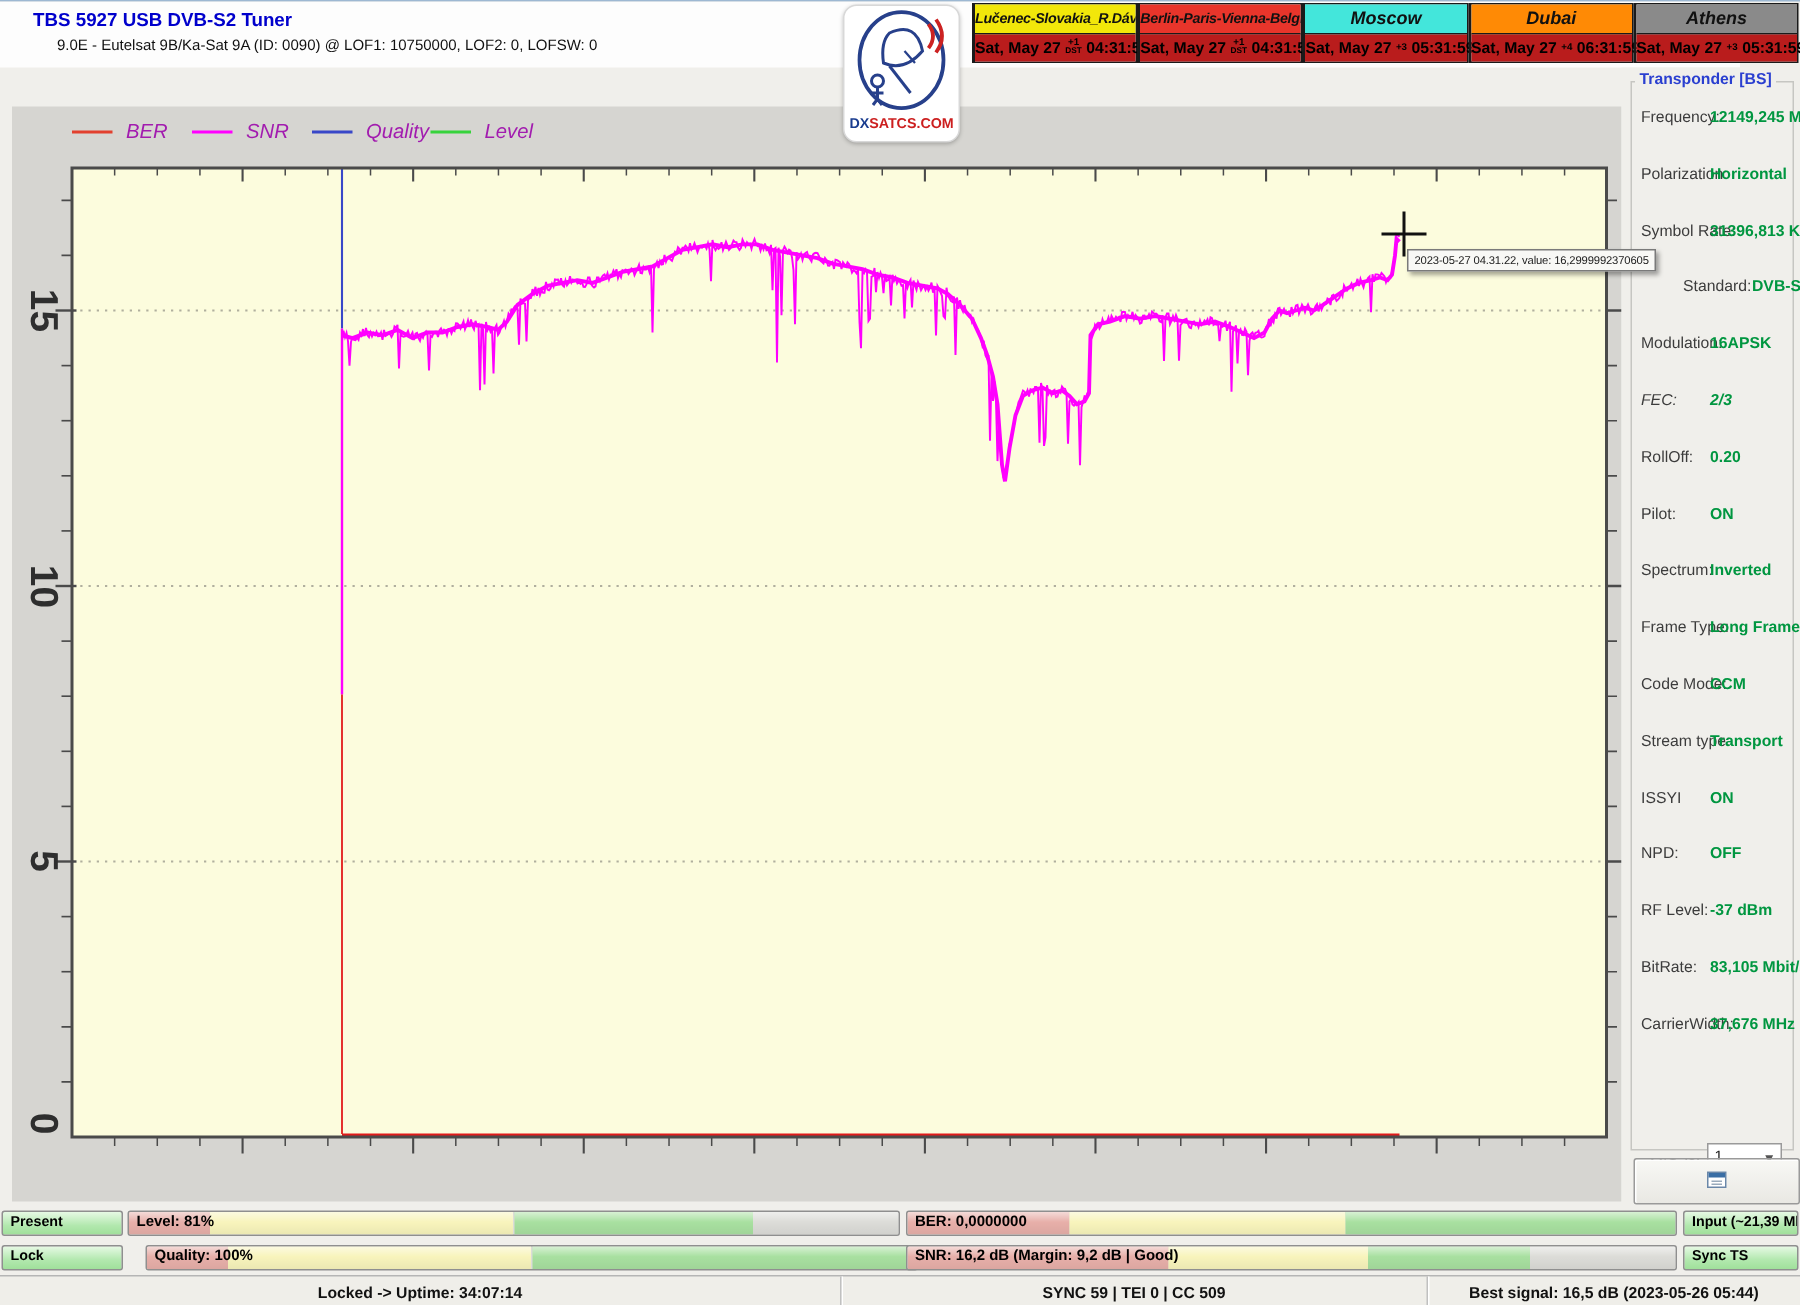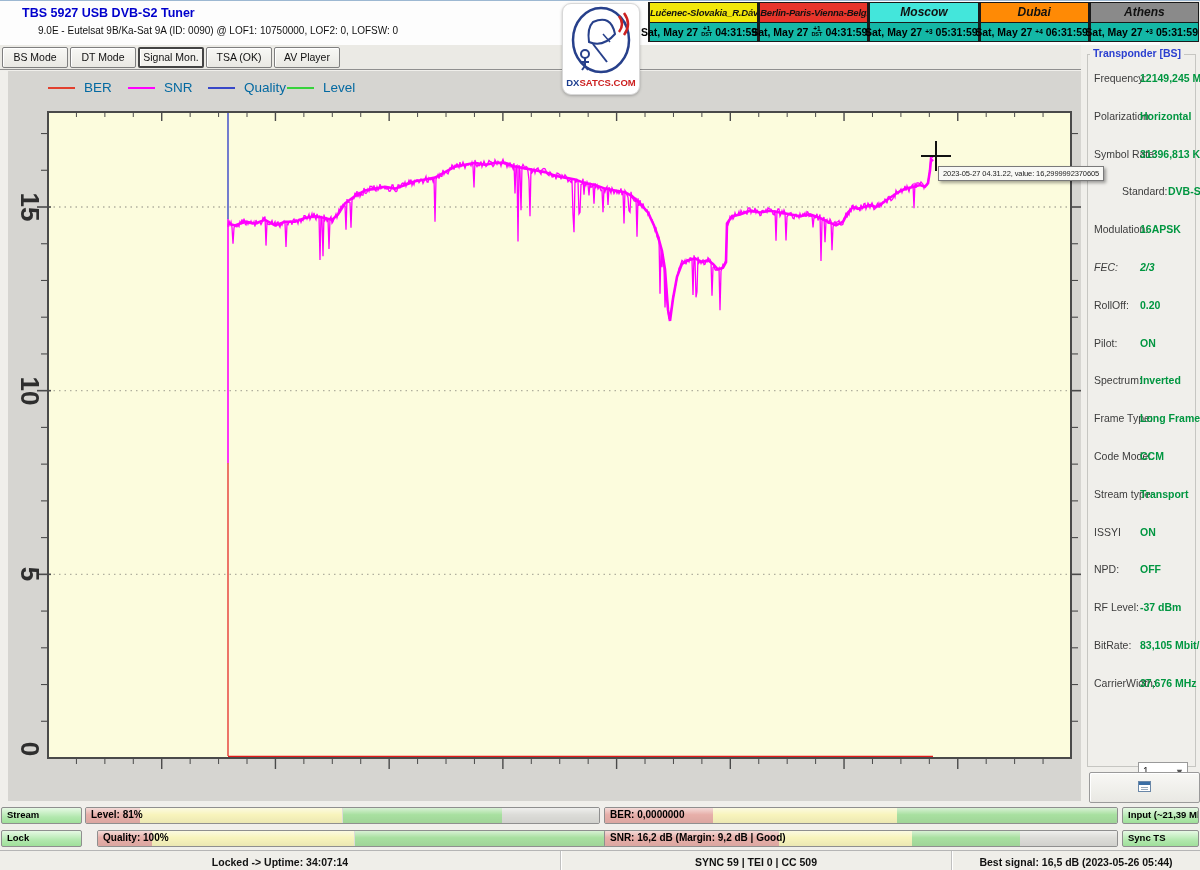--- a/index.html
+++ b/index.html
@@ -8,42 +8,42 @@
   
   #header{position:absolute;left:0;top:0;width:1160px;height:44px;background:#fdfdfd;}
   #title{position:absolute;left:22px;top:5px;font-size:12.5px;font-weight:bold;color:#0000cc;}
   #subtitle{position:absolute;left:38px;top:24px;font-size:10px;color:#111;}
   
   #clock-strip{position:absolute;left:648px;top:1px;width:551px;height:40px;display:flex;}
   .clock{flex:1 1 0;border:1px solid #1a1a1a;border-left-width:2px;display:flex;flex-direction:column;min-width:0;}
   .clock-name{height:19px;line-height:19px;text-align:center;font-weight:bold;font-style:italic;
               font-size:12px;color:#111;border-bottom:1px solid #1a1a1a;white-space:nowrap;overflow:hidden;}
   .clock-name.small{font-size:9.5px;letter-spacing:-0.2px;}
-  .clock-time{height:19px;background:#14b8a6;display:flex;align-items:center;justify-content:flex-end;
+  .clock-time{height:19px;background:#b91c1c;display:flex;align-items:center;justify-content:flex-start;
               font-weight:bold;font-size:10.5px;color:#000;white-space:nowrap;}
   .sup{display:inline-flex;flex-direction:column;align-items:center;margin:0 3px;line-height:1;}
   .sup1{font-size:6.5px;font-weight:bold;}
   .sup2{font-size:5.5px;font-weight:bold;}
   
   #logo{position:absolute;left:562px;top:2px;width:76px;height:90px;background:#fff;border:1px solid #d8d8d8;
         border-radius:9px;z-index:30;box-shadow:0 1px 3px rgba(0,0,0,.25);text-align:center;}
   #logo-text{position:absolute;left:0;right:0;bottom:6px;font-size:9.5px;font-weight:bold;letter-spacing:0;}
   #logo-text .dx{color:#1a3c8f;} #logo-text .rest{color:#cc1f1f;}
   
   #tabbar{position:absolute;left:0;top:44px;width:1200px;height:24px;background:#ebeae5;border-bottom:1px solid #8f8f8f;}
   .tab{position:relative;display:inline-block;margin:2px 0 0 2px;width:66px;height:21px;line-height:19px;
        text-align:center;font-size:10.5px;color:#111;background:linear-gradient(#f8f8f5,#e9e8e3);
        border:1px solid #7f7f7f;border-radius:2px;box-shadow:inset 1px 1px 0 #fff;box-sizing:border-box;
        font-family:"Liberation Sans",sans-serif;padding:0;}
   .tab.active{border:2px solid #444;background:#f3f2ee;line-height:17px;}
   
   #canvas{position:absolute;left:8px;top:70px;width:1073px;height:730px;background:#d6d5d1;}
   #chart-legend{position:absolute;left:0;top:0;width:1073px;height:34px;}
   .lg-dash{position:absolute;top:16px;width:27px;height:2px;}
-  .lg-label{position:absolute;top:9px;font-size:13.5px;color:#0369a1;}
+  .lg-label{position:absolute;top:9px;font-size:13.5px;color:#a21caf;font-style:italic;}
   #chart-svg{position:absolute;left:0;top:0;}
   .ylab{position:absolute;font-size:26px;font-weight:600;color:#2e2e2e;transform:translate(-50%,-50%) rotate(90deg);}
   #annotation{position:absolute;left:290px;top:572px;width:720px;font-family:"Liberation Serif",serif;
               font-weight:bold;font-size:15.5px;line-height:22px;color:#14141e;}
   #tooltip{position:absolute;left:930px;top:95px;background:#f8f8f5;border:1px solid #7a7a7a;
            box-shadow:2px 2px 3px rgba(0,0,0,.35);font-size:7.5px;letter-spacing:-0.1px;color:#222;
            padding:2px 4px;white-space:nowrap;z-index:5;}
   
   #rightcol{position:absolute;left:1081px;top:44px;width:119px;height:760px;background:#f0efeb;}
   #groupbox{position:absolute;left:6px;top:9px;width:109px;height:713px;border:1px solid #c6c6c2;box-sizing:border-box;}
@@ -154,21 +154,20 @@
         <line x1="40" y1="30" x2="47" y2="38" stroke="#27408b" stroke-width="1.5"></line>
         <path d="M56,12 q6,8 0,16" fill="none" stroke="#c22" stroke-width="2.5"></path>
         <path d="M61,9 q8,11 0,22" fill="none" stroke="#c22" stroke-width="2.5"></path>
         <circle cx="22" cy="50" r="4" fill="none" stroke="#27408b" stroke-width="2"></circle>
         <path d="M22,54 l0,8 M18,58 l8,0 M19,66 l3,-4 3,4" fill="none" stroke="#27408b" stroke-width="2"></path>
       </svg>
       <div id="logo-text"><span class="dx">DX</span><span class="rest">SATCS.COM</span></div>
     </div>
   </div>
 
-  <div id="tabbar"><button class="tab">BS Mode</button><button class="tab">DT Mode</button><button class="tab active">Signal Mon.</button><button class="tab">TSA (OK)</button><button class="tab">AV Player</button></div>
 
   <div id="canvas">
     <div id="chart-legend">
         <div class="lg-dash" style="left: 40px; background: rgb(226, 64, 46);"></div>
         <div class="lg-label" style="left: 76px;">BER</div>
         <div class="lg-dash" style="left: 120px; background: rgb(255, 0, 255);"></div>
         <div class="lg-label" style="left: 156px;">SNR</div>
         <div class="lg-dash" style="left: 200px; background: rgb(56, 71, 200);"></div>
         <div class="lg-label" style="left: 236px;">Quality</div>
         <div class="lg-dash" style="left: 279px; background: rgb(55, 211, 60);"></div>
@@ -330,21 +329,21 @@
         <span id="mis-chevron">▼</span>
       </div>
     </div>
     <div id="win-button">
       <span id="win-icon"></span>
     </div>
   </div>
 
   <div id="meter-row-1">
       <div class="gbar" style="left: 1px; width: 81px;">
-        <span class="bar-label">Stream</span>
+        <span class="bar-label">Present</span>
       </div>
       <div class="meter" style="left: 85px; width: 515px;">
         <div class="seg seg-pink" style="left: 0%; width: 10.5%;"></div>
         <div class="seg seg-yellow" style="left: 10.5%; width: 39.5%;"></div>
         <div class="seg seg-green" style="left: 50%; width: 31%;"></div>
         <div class="seg seg-gray" style="left: 81%; width: 19%;"></div>
         <span class="bar-label">Level: 81%</span>
       </div>
       <div class="meter" style="left: 604px; width: 514px;">
         <div class="seg seg-pink" style="left: 0%; width: 21%;"></div>

